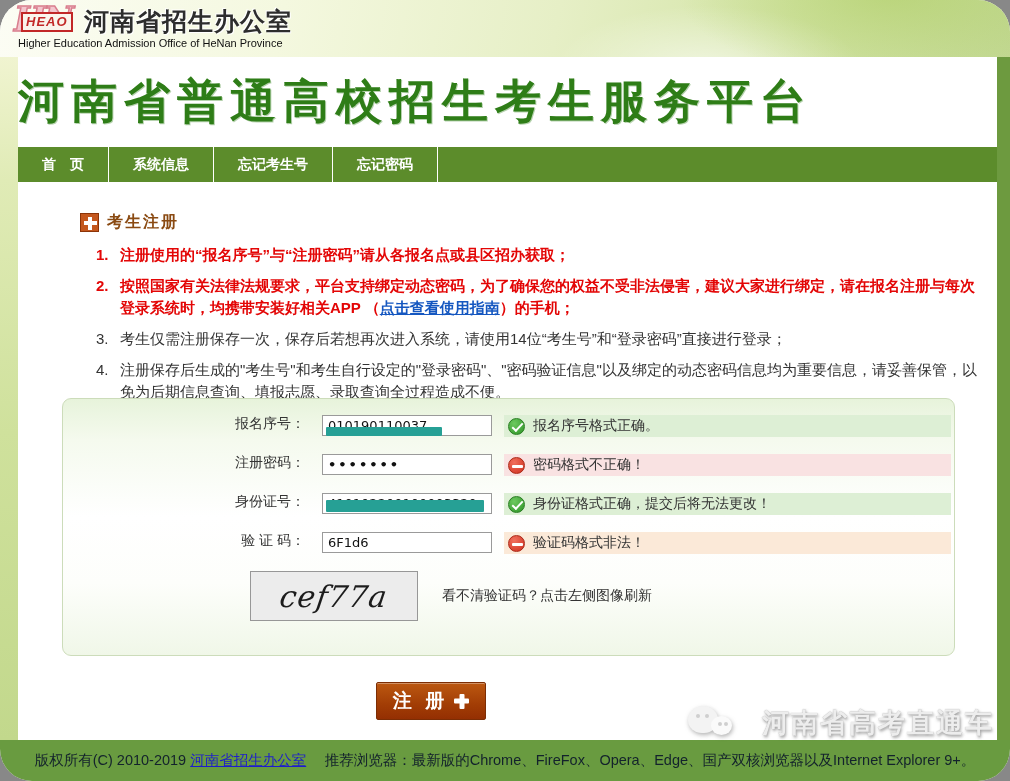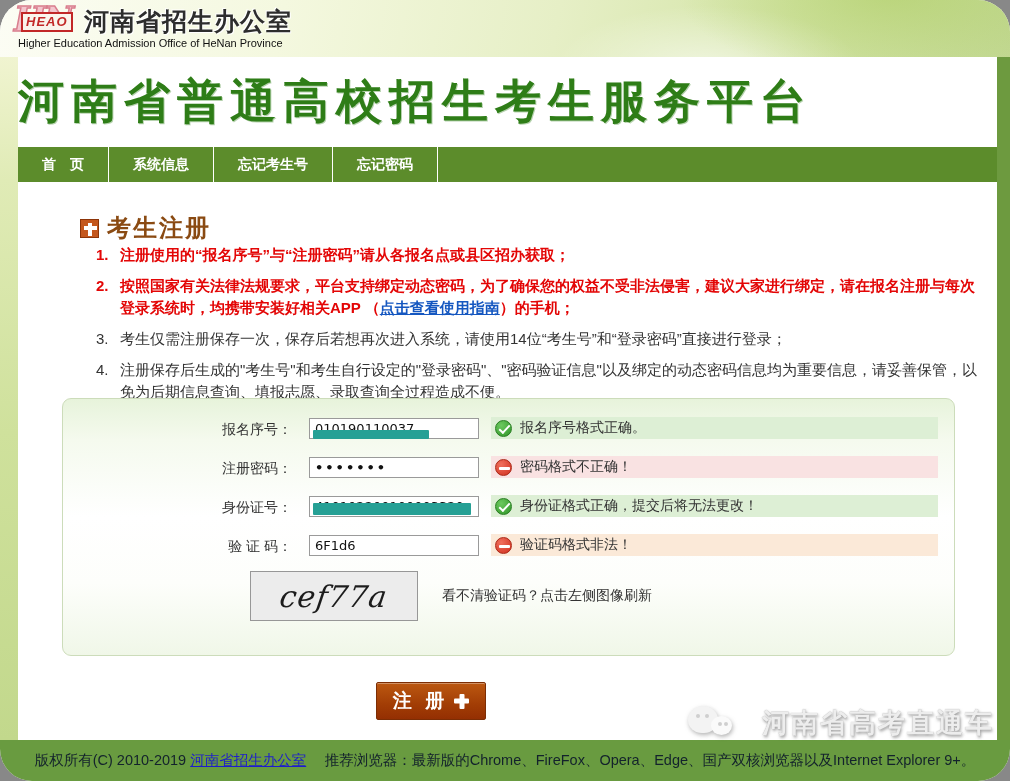--- a/index.html
+++ b/index.html
@@ -59,36 +59,36 @@
     border-right:1px solid #fff; cursor:pointer; white-space:pre;
   }
 
   
   .content { position:absolute; left:18px; top:182px; width:979px; height:558px; background:#fff; }
 
   .section-header { position:absolute; left:62px; top:30px; display:flex; align-items:center; }
   .plus-badge { position:relative; width:19px; height:19px; background:#c4571d; border:1px solid #8c3408; margin-right:8px; }
   .plus-badge::before { content:""; position:absolute; left:50%; top:3px; width:4px; height:13px; background:#fff; transform:translateX(-50%); }
   .plus-badge::after  { content:""; position:absolute; top:50%; left:3px; height:4px; width:13px; background:#fff; transform:translateY(-50%); }
-  .section-title { font-size:24px; font-weight:bold; color:#8a4a12; letter-spacing:2px; }
+  .section-title { font-size:16px; font-weight:bold; color:#8a4a12; letter-spacing:2px; }
 
   .instructions { position:absolute; left:78px; top:62px; width:886px; }
   .instr { display:flex; font-size:15px; line-height:1.47; margin-bottom:9px; }
   .instr .num { flex:none; width:24px; }
   .instr.red { color:#e30606; font-weight:bold; }
   .instr.dark { color:#333; font-weight:normal; }
   .guide-link { color:#1557c0; text-decoration:underline; cursor:pointer; }
 
   
   .form-panel {
     position:absolute; left:44px; top:216px; width:893px; height:258px;
     border:1px solid #ccdcba; border-radius:9px;
     background:linear-gradient(180deg,#e7f3db 0%,#f5faee 16%,#ffffff 46%,#fdfefb 72%,#f0f7e8 100%);
   }
-  .form-row { position:absolute; left:0; width:100%; height:24px; display:flex; align-items:flex-end; padding-right:16px;padding-left:45px; }
+  .form-row { position:absolute; left:13px; width:100%; height:24px; display:flex; align-items:flex-start; padding-right:16px;padding-left:45px; }
   .f-label { width:184px; text-align:right; font-size:14px; color:#333; flex:none; }
   .input-wrap { position:relative; margin-left:17px; flex:none; }
   .f-input {
     width:170px; height:21px; border:1px solid #9a9a9a; background:#fff;
     font-size:13px; padding:1px 5px; font-family:"DejaVu Sans", sans-serif; color:#111;
   }
   .redact { position:absolute; background:#26a095; border-radius:1px; }
   .redact.r1 { left:4px; top:12px; width:116px; height:9px; }
   .redact.r3 { left:4px; top:7px; width:158px; height:12px; }
   .status { flex:1; display:flex; align-items:center; margin-left:12px; height:22px; font-size:14px; color:#333; padding-left:4px; }

